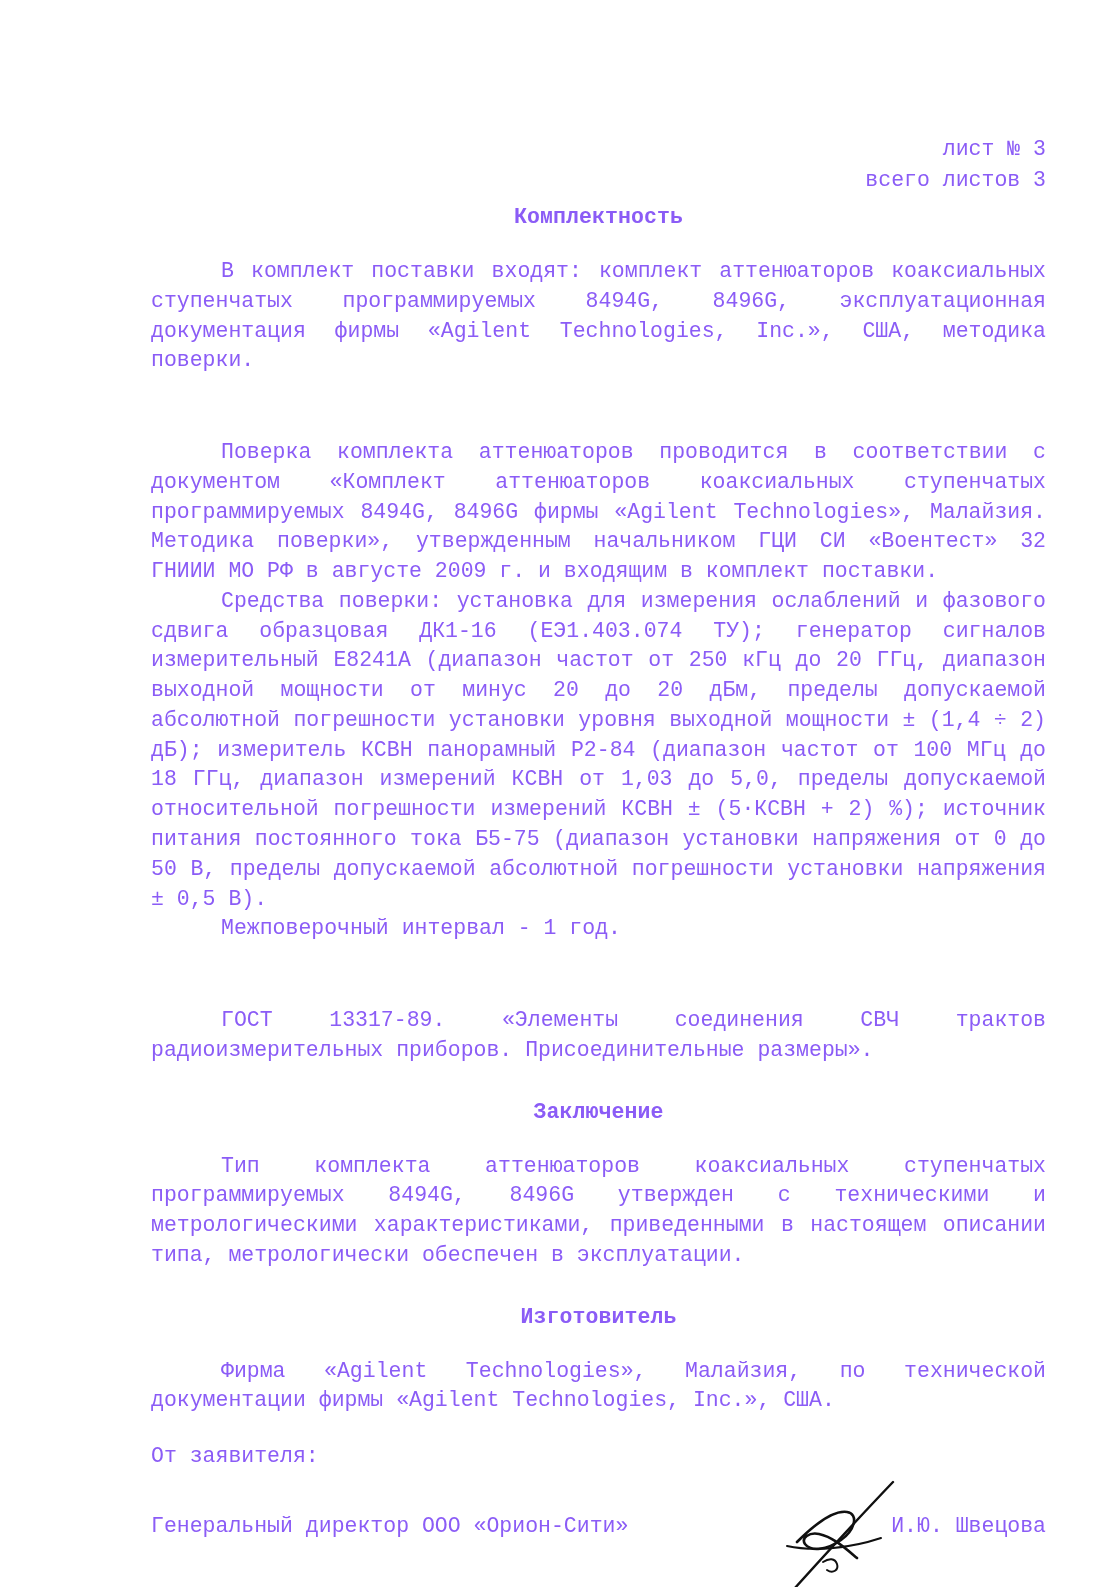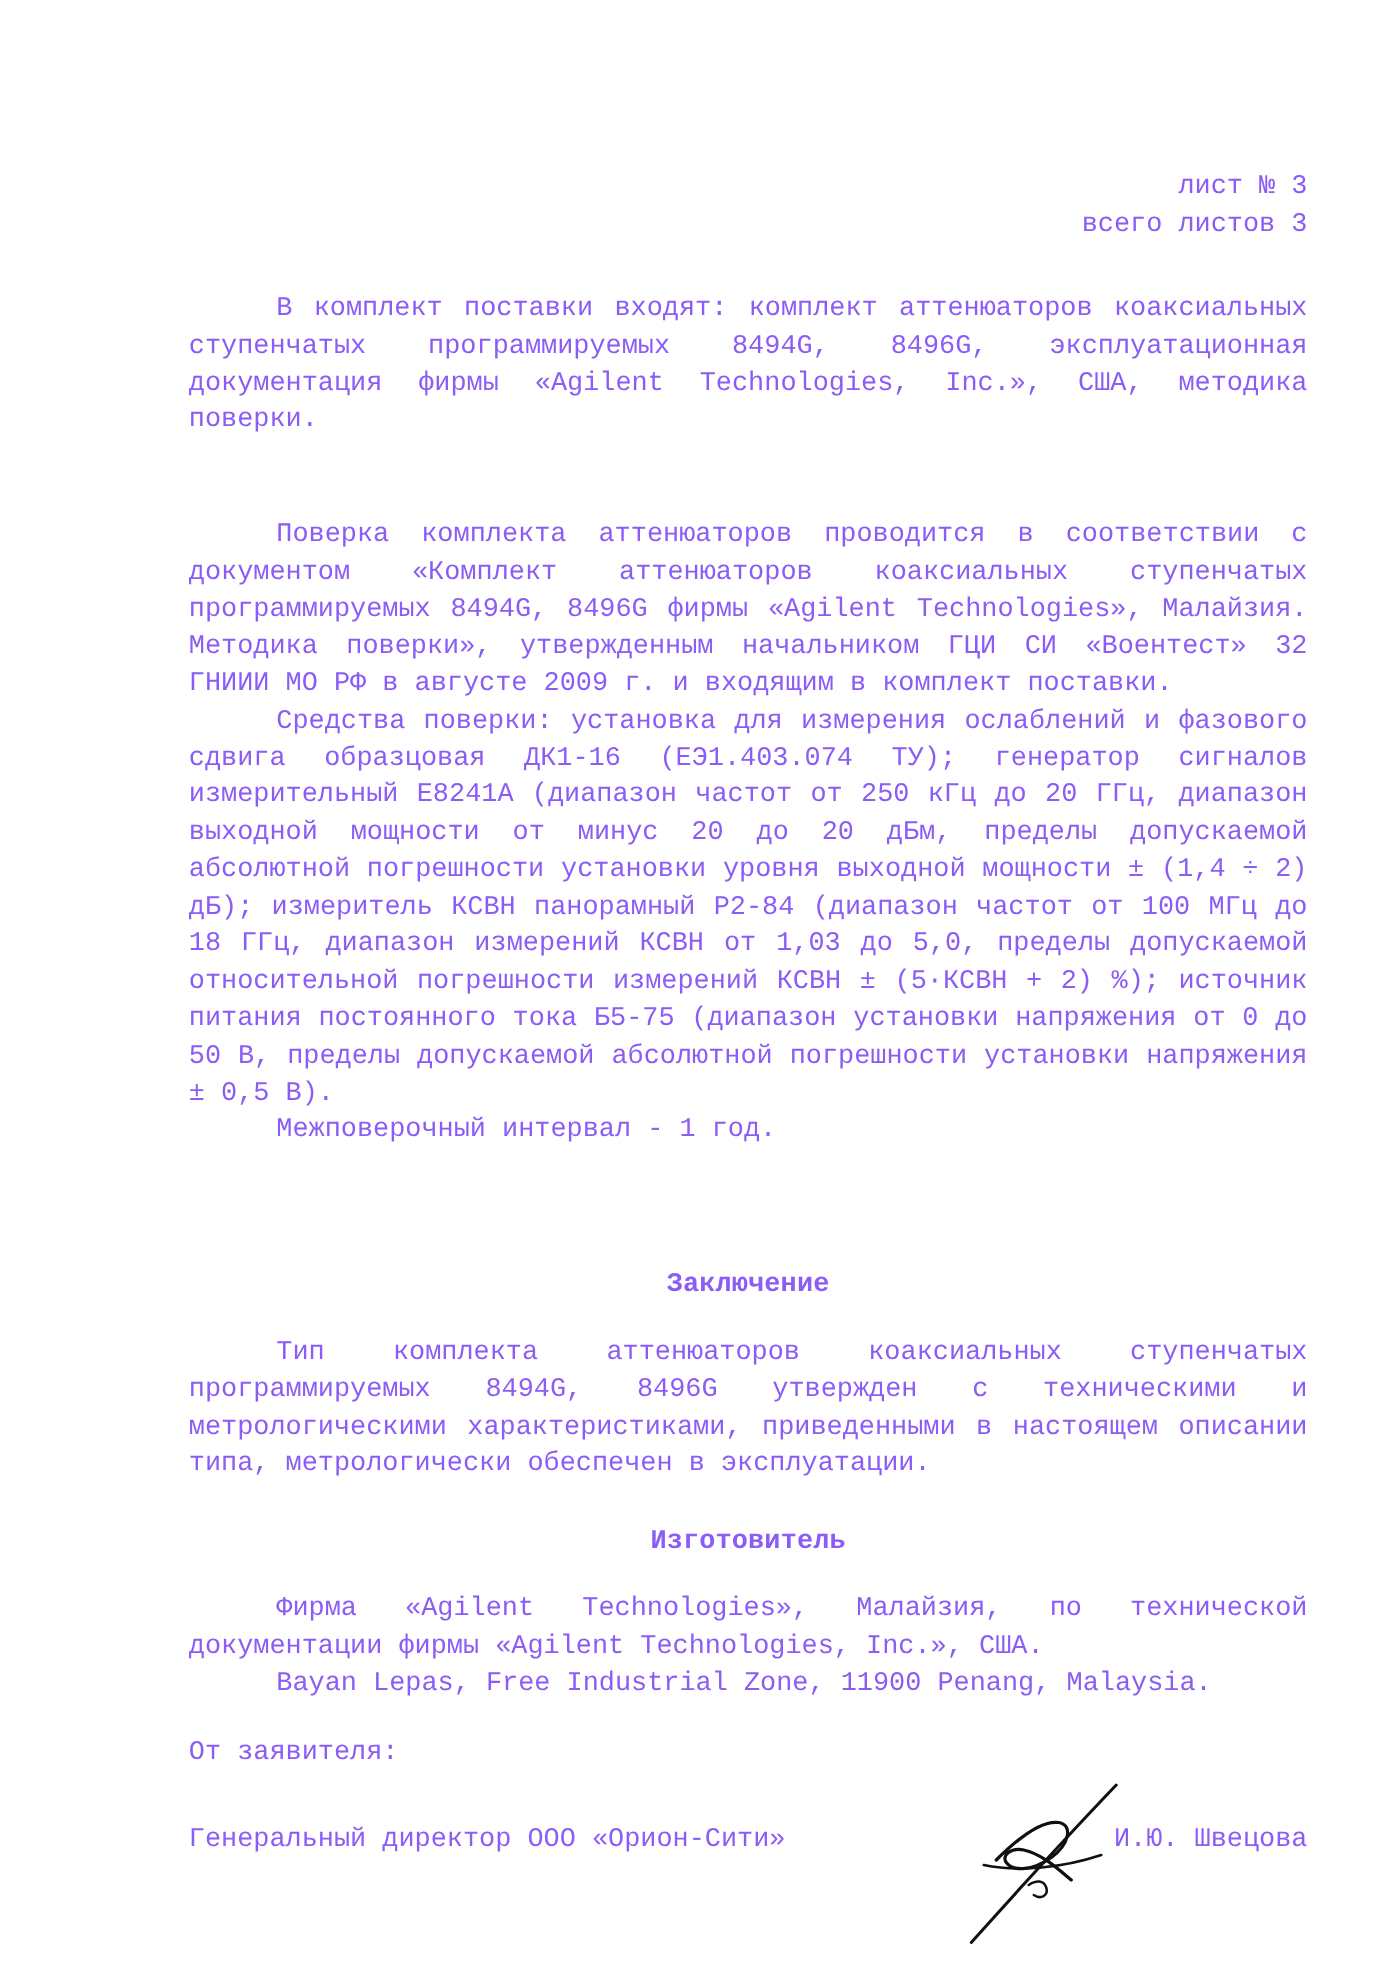--- a/index.html
+++ b/index.html
@@ -113,42 +113,43 @@
 
 <div class="page">
 
   <div class="page-header">
     <div>лист № 3</div>
     <div>всего листов 3</div>
   </div>
 
   <div class="content" style="top:163px;">
 
+    <div class="heading">Комплектность</div>
     <div class="sp-hd-after"></div>
     <p class="para indent">В комплект поставки входят: комплект аттенюаторов коаксиальных ступенчатых программируемых 8494G, 8496G, эксплуатационная документация фирмы «Agilent Technologies, Inc.», США, методика поверки.</p>
 
     <div class="sp-hd-before"></div>
     <div class="sp-hd-after"></div>
     <p class="para indent">Поверка комплекта аттенюаторов проводится в соответствии с документом «Комплект аттенюаторов коаксиальных ступенчатых программируемых 8494G, 8496G фирмы «Agilent Technologies», Малайзия. Методика поверки», утвержденным начальником ГЦИ СИ «Воентест» 32 ГНИИИ МО РФ в августе 2009 г. и входящим в комплект поставки.</p>
     <p class="para indent">Средства поверки: установка для измерения ослаблений и фазового сдвига образцовая ДК1-16 (ЕЭ1.403.074 ТУ); генератор сигналов измерительный Е8241А (диапазон частот от  250 кГц до 20 ГГц, диапазон выходной мощности от минус 20 до 20 дБм, пределы допускаемой абсолютной  погрешности установки уровня выходной мощности ± (1,4 ÷ 2) дБ); измеритель КСВН панорамный Р2-84 (диапазон частот от 100 МГц до 18 ГГц, диапазон измерений КСВН от 1,03 до 5,0, пределы допускаемой относительной погрешности измерений КСВН ± (5·КСВН + 2) %); источник питания постоянного тока Б5-75 (диапазон установки напряжения от 0 до 50 В, пределы допускаемой абсолютной погрешности установки напряжения ± 0,5 В).</p>
     <p class="para indent left">Межповерочный интервал - 1 год.</p>
 
     <div class="sp-hd-before"></div>
     <div class="sp-hd-after"></div>
+    <p class="para indent">ГОСТ 13317-89. «Элементы соединения СВЧ трактов радиоизмерительных приборов. Присоединительные размеры».</p>
 
     <div class="sp-hd-before"></div>
     <div class="heading">Заключение</div>
     <div class="sp-hd-after"></div>
     <p class="para indent">Тип комплекта аттенюаторов коаксиальных ступенчатых программируемых 8494G, 8496G утвержден с техническими и метрологическими характеристиками, приведенными в настоящем описании типа, метрологически обеспечен в эксплуатации.</p>
 
     <div class="sp-hd-before"></div>
     <div class="heading">Изготовитель</div>
     <div class="sp-hd-after"></div>
     <p class="para indent">Фирма «Agilent Technologies», Малайзия, по технической документации фирмы «Agilent Technologies, Inc.», США.</p>
-    <p class="para indent left">Bayan Lepas,  Free Industrial Zone, 11900 Penang, Malaysia.</p>
 
     <div class="sig-block">
       <p class="para left" style="margin-bottom:0;">От заявителя:</p>
 
       <div style="height:42px;"></div>
 
       <div class="sig-row">
         <span class="sig-role">Генеральный директор ООО «Орион-Сити»</span>
         <span class="sig-name">И.Ю. Швецова</span>
 

